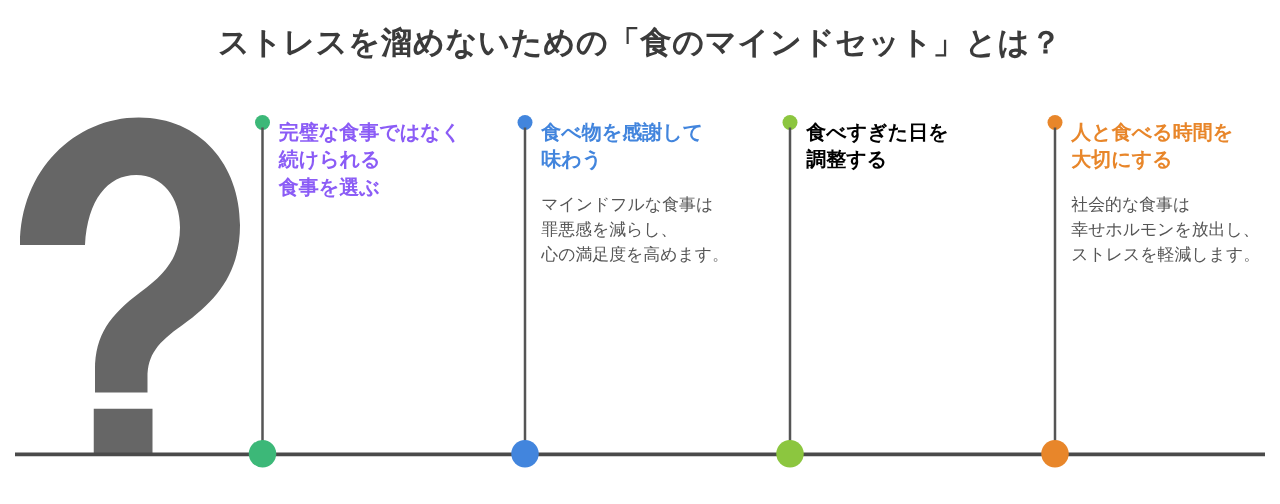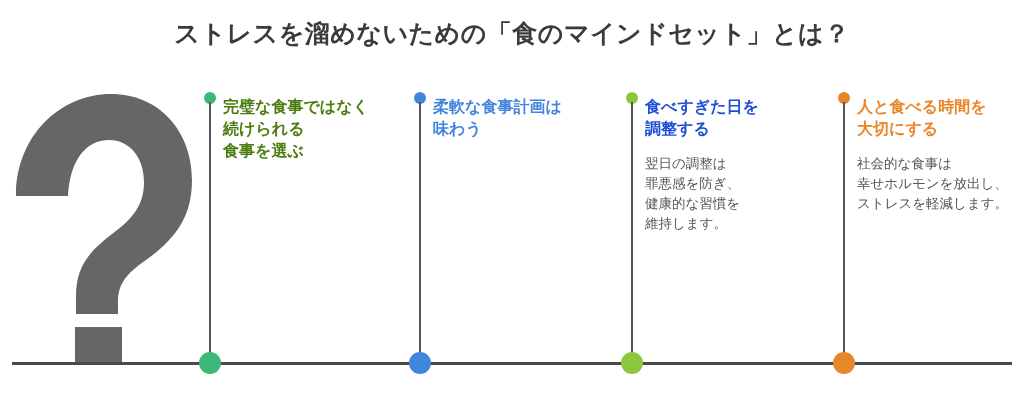--- a/index.html
+++ b/index.html
@@ -125,47 +125,46 @@
     </svg>
   </div>
 
   <div class="baseline" style="background: rgb(74, 74, 74);"></div>
 
   <div class="col" style="left: 209px;">
     <div class="dot-top" style="background: rgb(60, 184, 120);"></div>
     <div class="stem"></div>
     <div class="dot-bottom" style="background: rgb(60, 184, 120);"></div>
     <div class="col-body">
-      <div class="col-heading" style="color: #4d7c0f;">完璧な食事ではなく
+      <div class="col-heading" style="color: #8b5cf6;">完璧な食事ではなく
 続けられる
 食事を選ぶ</div>
     </div>
   </div>
 
   <div class="col" style="left: 419px;">
     <div class="dot-top" style="background: rgb(66, 133, 221);"></div>
     <div class="stem"></div>
     <div class="dot-bottom" style="background: rgb(66, 133, 221);"></div>
     <div class="col-body">
-      <div class="col-heading" style="color: rgb(66, 133, 221);">柔軟な食事計画は
+      <div class="col-heading" style="color: rgb(66, 133, 221);">食べ物を感謝して
 味わう</div>
+      <div class="col-text">マインドフルな食事は
+罪悪感を減らし、
+心の満足度を高めます。</div>
     </div>
   </div>
 
   <div class="col" style="left: 631px;">
     <div class="dot-top" style="background: rgb(140, 198, 63);"></div>
     <div class="stem"></div>
     <div class="dot-bottom" style="background: rgb(140, 198, 63);"></div>
     <div class="col-body">
-      <div class="col-heading" style="color: #1d4ed8;">食べすぎた日を
+      <div class="col-heading" style="color: #000000;">食べすぎた日を
 調整する</div>
-      <div class="col-text">翌日の調整は
-罪悪感を防ぎ、
-健康的な習慣を
-維持します。</div>
     </div>
   </div>
 
   <div class="col" style="left: 843px;">
     <div class="dot-top" style="background: rgb(232, 134, 42);"></div>
     <div class="stem"></div>
     <div class="dot-bottom" style="background: rgb(232, 134, 42);"></div>
     <div class="col-body">
       <div class="col-heading" style="color: rgb(232, 134, 42);">人と食べる時間を
 大切にする</div>

